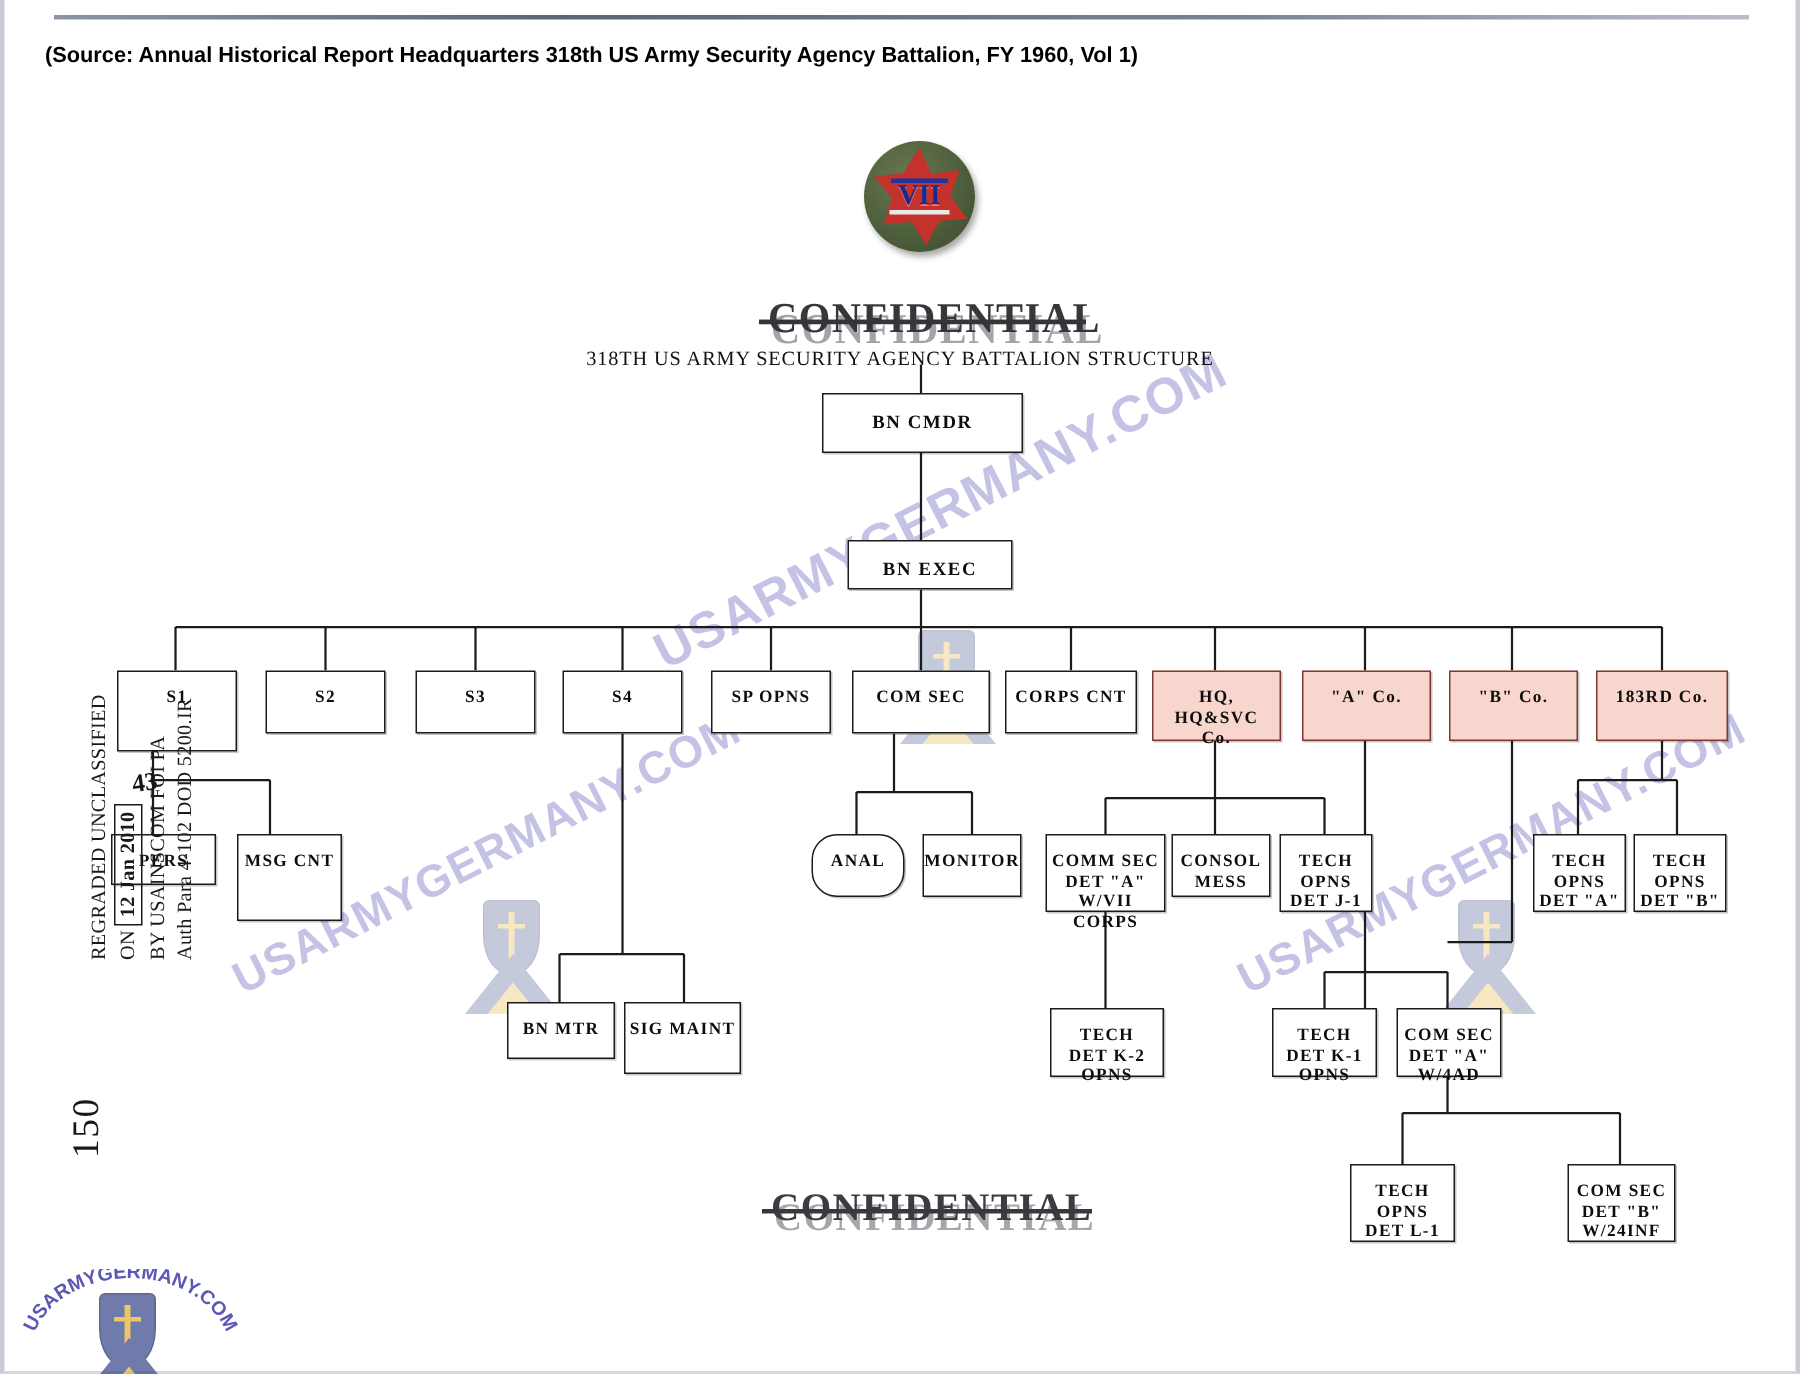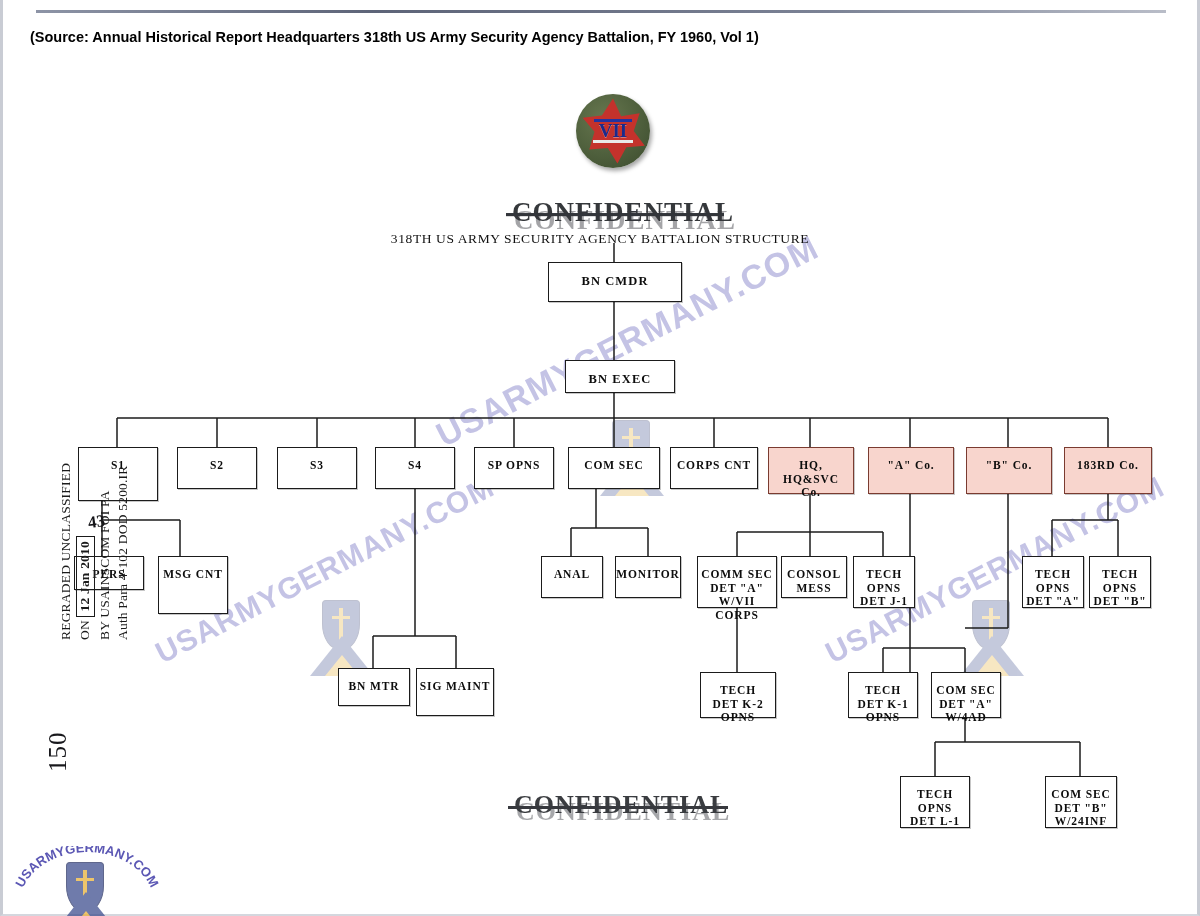--- a/index.html
+++ b/index.html
@@ -378,21 +378,21 @@
   <div class="node pink" style="left:1064px; top:447px; width:88px; height:47px;">
     <span class="ln">183RD Co.</span>
   </div>
 
   <div class="node" style="left:74px; top:556px; width:70px; height:34px;">
     <span class="ln">PERS</span>
   </div>
   <div class="node" style="left:158px; top:556px; width:70px; height:58px;">
     <span class="ln">MSG CNT</span>
   </div>
-  <div class="node" style="left:541px; top:556px; width:62px; height:42px;">
+  <div class="node" style="left:541px; top:556px; width:62px; height:42px;border-radius:17px;">
     <span class="ln">ANAL</span>
   </div>
   <div class="node" style="left:615px; top:556px; width:66px; height:42px;">
     <span class="ln">MONITOR</span>
   </div>
   <div class="node" style="left:697px; top:556px; width:80px; height:52px;">
     <span class="ln">COMM SEC<br>DET "A"<br>W/VII CORPS</span>
   </div>
   <div class="node" style="left:781px; top:556px; width:66px; height:42px;">
     <span class="ln">CONSOL<br>MESS</span>

